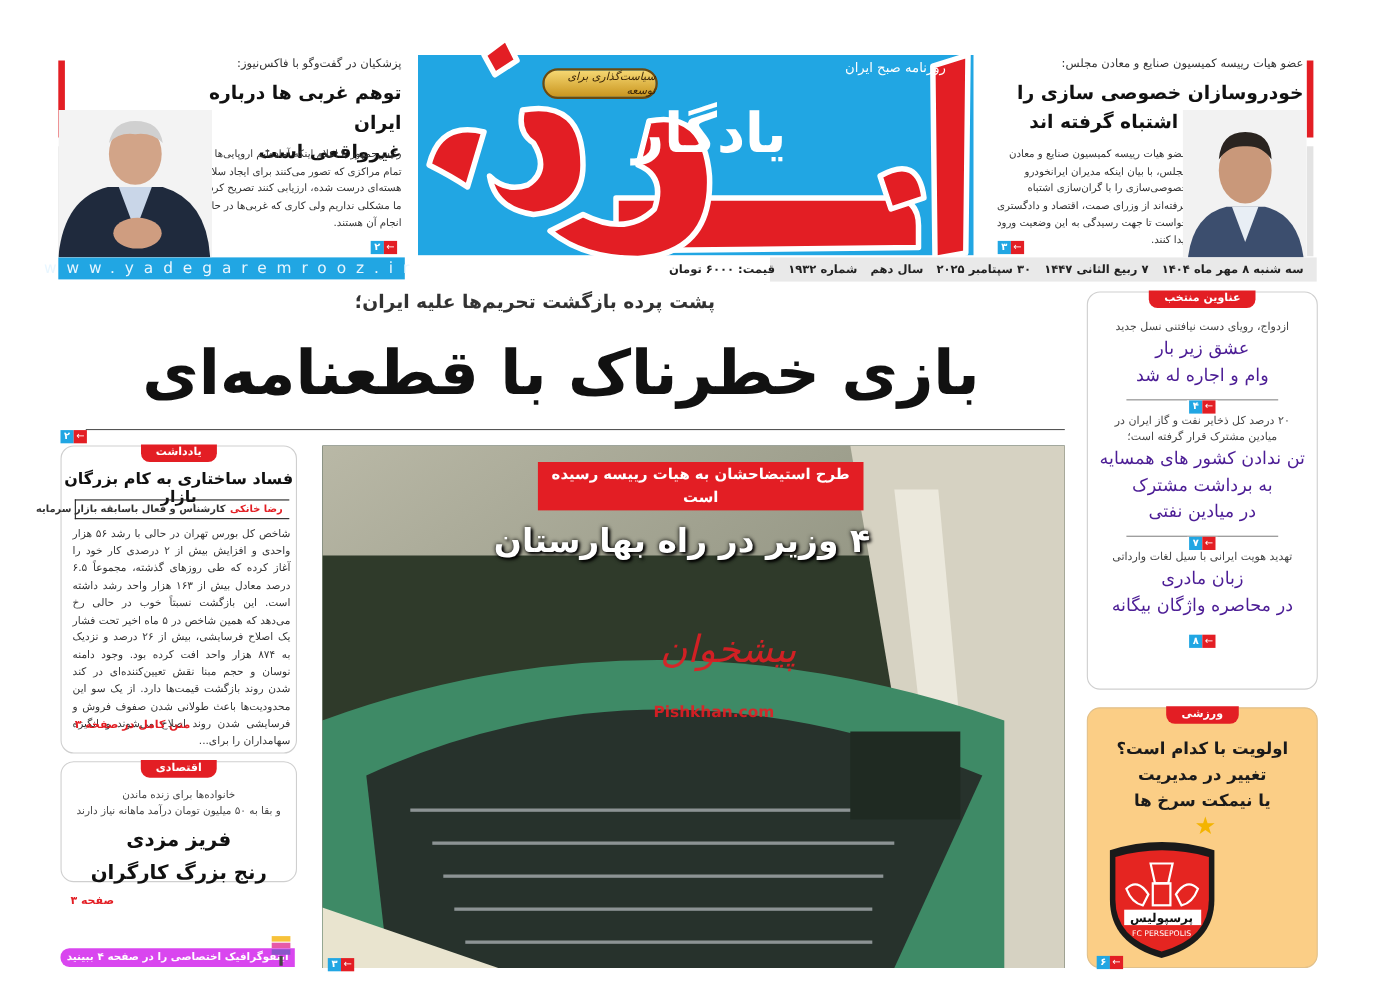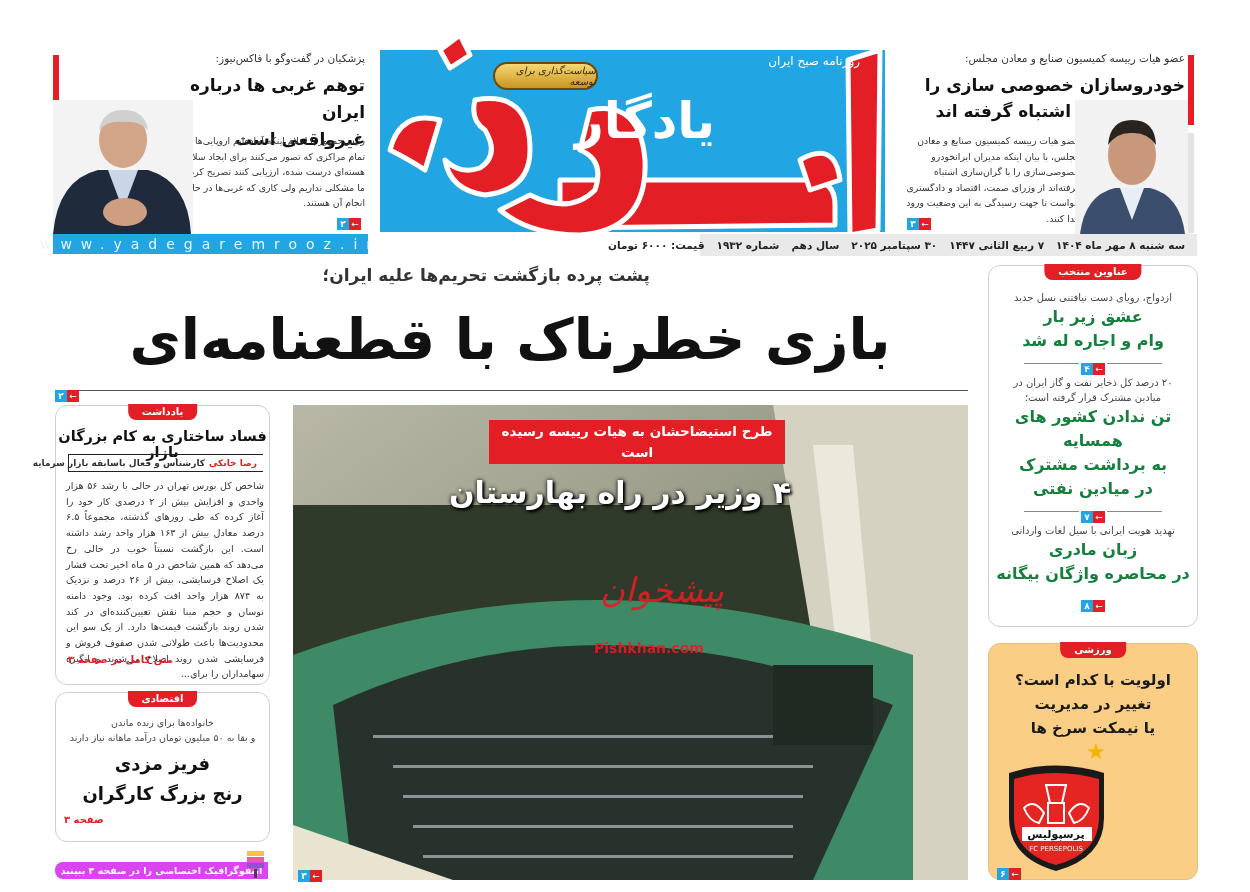--- a/index.html
+++ b/index.html
@@ -46,21 +46,21 @@
   .main-kicker { position: absolute; left: 260px; top: 265px; width: 390px; text-align: right; font-size: 17px; font-weight: bold; color: #333; }
   .main-head { position: absolute; left: 110px; top: 300px; width: 800px; text-align: center; font-size: 56px; font-weight: 900; color: #111; letter-spacing: -1px; line-height: 80px; font-family: "DejaVu Sans", sans-serif; }
   .main-rule { position: absolute; left: 78px; top: 390px; width: 890px; height: 1px; background: #555; }
   .main-pref { position: absolute; left: 55px; top: 384px; }
 
   
   .panel { position: absolute; border: 1.5px solid #cfcfcf; border-radius: 12px; background: #fff; }
   .panel-tab { position: absolute; top: -2px; left: 50%; transform: translateX(-50%); background: #e31e24; color: #fff; font-size: 10px; font-weight: bold; padding: 2px 14px 3px; border-radius: 0 0 8px 8px; white-space: nowrap; }
   .side-block { text-align: center; }
   .side-kicker { font-size: 10px; color: #444; line-height: 15px; }
-  .side-head { font-size: 16px; font-weight: bold; line-height: 24px; color: #15803d; }
+  .side-head { font-size: 16px; font-weight: normal; line-height: 24px; color: #4c1d95; }
   .side-sep { position: relative; height: 14px; margin: 4px 0; }
   .side-sep::before { content: ""; position: absolute; left: 35px; right: 35px; top: 6px; height: 1px; background: #888; }
   .side-sep .pref { position: relative; z-index: 1; background: #fff; padding: 0 2px; }
 
   
   .sport-panel { position: absolute; left: 988px; top: 643px; width: 210px; height: 237px; background: #fbce86; border: 1.5px solid #e1c08a; border-radius: 12px; }
   .sport-head { position: absolute; left: 0; top: 24px; width: 100%; text-align: center; font-size: 15px; font-weight: bold; line-height: 24px; color: #1a1a1a; }
   .star { position: absolute; left: 97px; top: 740px; color: #f4b400; font-size: 22px; }
   .crest { position: absolute; left: 1004px; top: 763px; width: 105px; height: 110px; }
 
@@ -299,21 +299,21 @@
   <div class="panel-tab">یادداشت</div>
   <div class="op-head">فساد ساختاری به کام بزرگان بازار</div>
   <div class="op-byline">
     <span class="name">رضا خانکی</span>
     <span>کارشناس و فعال باسابقه بازار سرمایه</span>
   </div>
   <div class="op-body">شاخص کل بورس تهران در حالی با رشد ۵۶ هزار واحدی و افزایش بیش از ۲ درصدی کار خود را آغاز کرده که طی روزهای گذشته، مجموعاً ۶.۵ درصد معادل بیش از ۱۶۳ هزار واحد رشد داشته است. این بازگشت نسبتاً خوب در حالی رخ می‌دهد که همین شاخص در ۵ ماه اخیر تحت فشار یک اصلاح فرسایشی، بیش از ۲۶ درصد و نزدیک به ۸۷۴ هزار واحد افت کرده بود. وجود دامنه نوسان و حجم مبنا نقش تعیین‌کننده‌ای در کند شدن روند بازگشت قیمت‌ها دارد. از یک سو این محدودیت‌ها باعث طولانی شدن صفوف فروش و فرسایشی شدن روند اصلاح می‌شوند و انگیزه سهامداران را برای...</div>
   <div class="op-more" style="right:auto;left:12px;">متن کامل در صفحه ۳</div>
 </div>
 
-<div class="panel" style="left:55px;top:692px;width:215px;height:150px;">
+<div class="panel" style="left:55px;top:692px;width:215px;height:110px;">
   <div class="panel-tab">اقتصادی</div>
   <div class="eco-kicker">
     <div>خانواده‌ها برای زنده ماندن</div>
     <div>و بقا به ۵۰ میلیون تومان درآمد ماهانه نیاز دارند</div>
   </div>
   <div class="eco-head">
     <div>فریز مزدی</div>
     <div>رنج بزرگ کارگران</div>
   </div>
   <div class="eco-page" style="right:auto;left:8px;">صفحه ۳</div>

